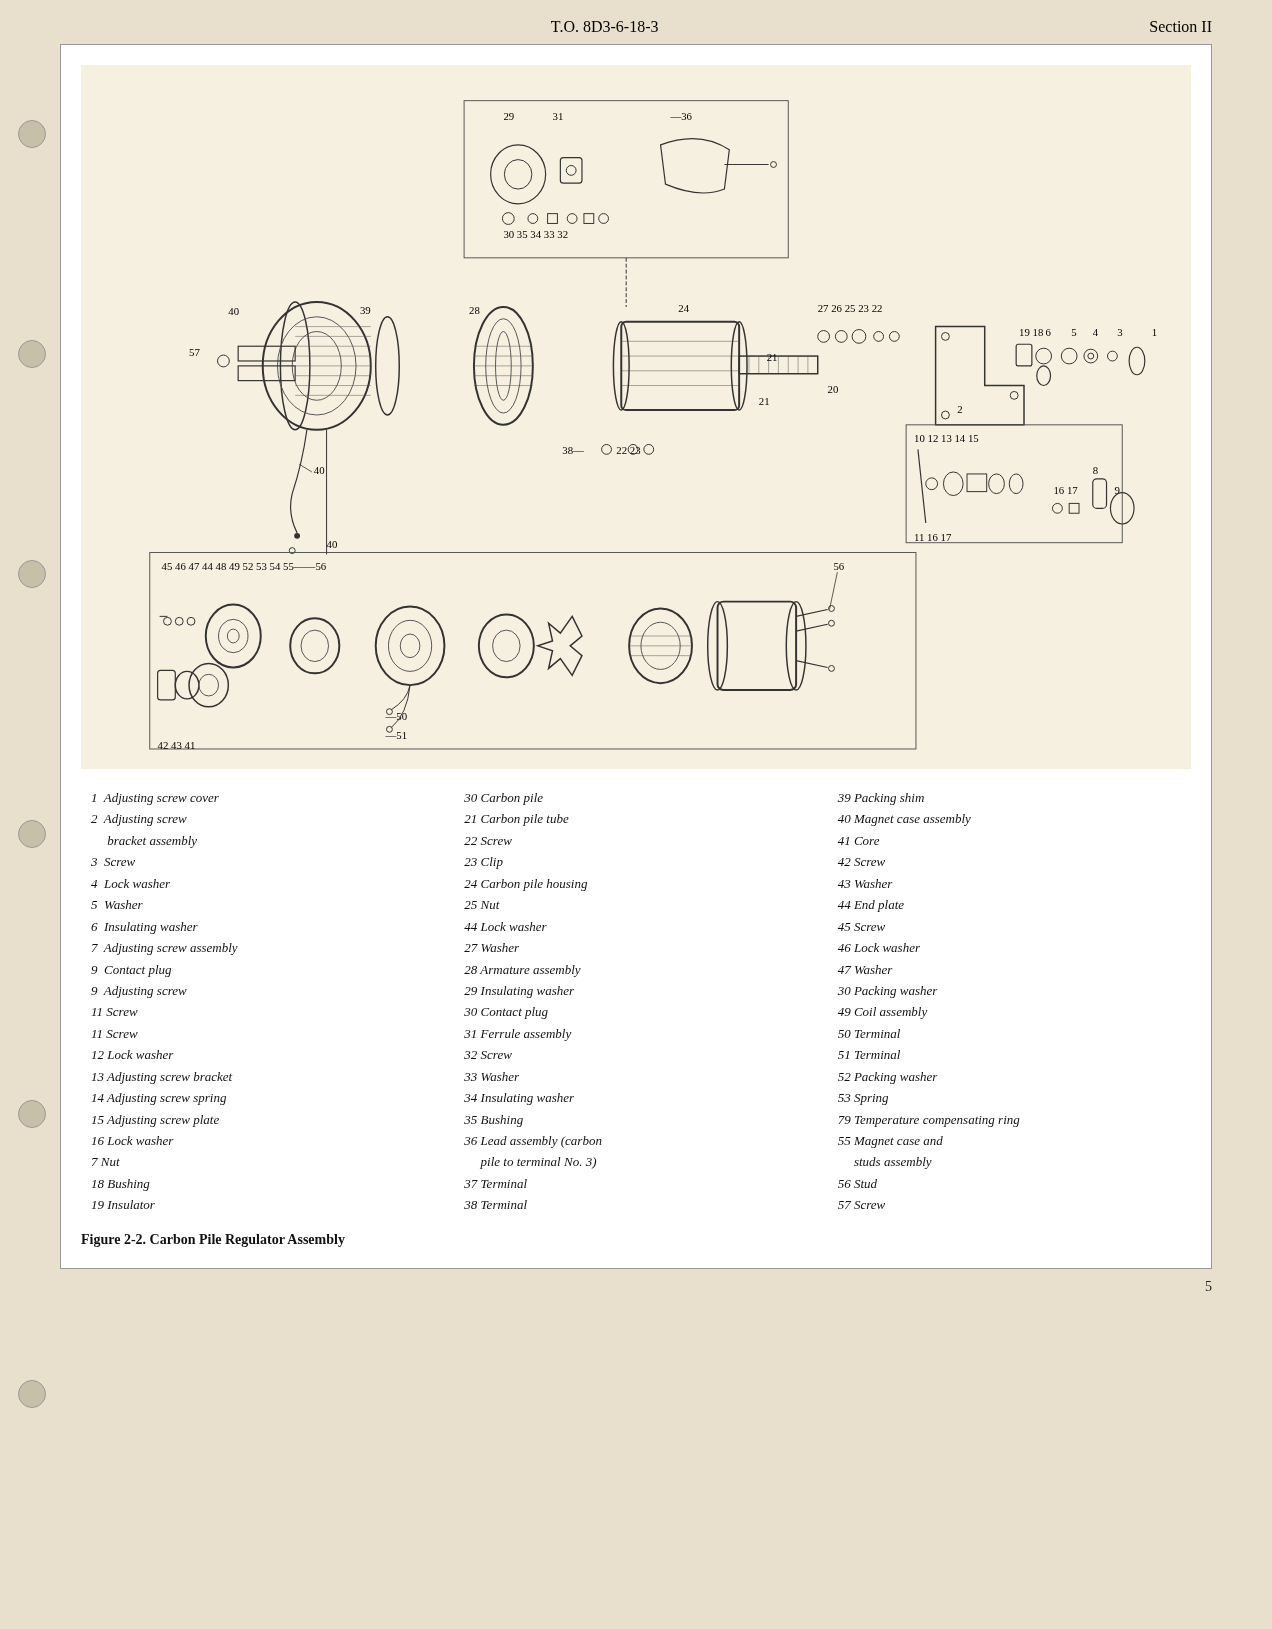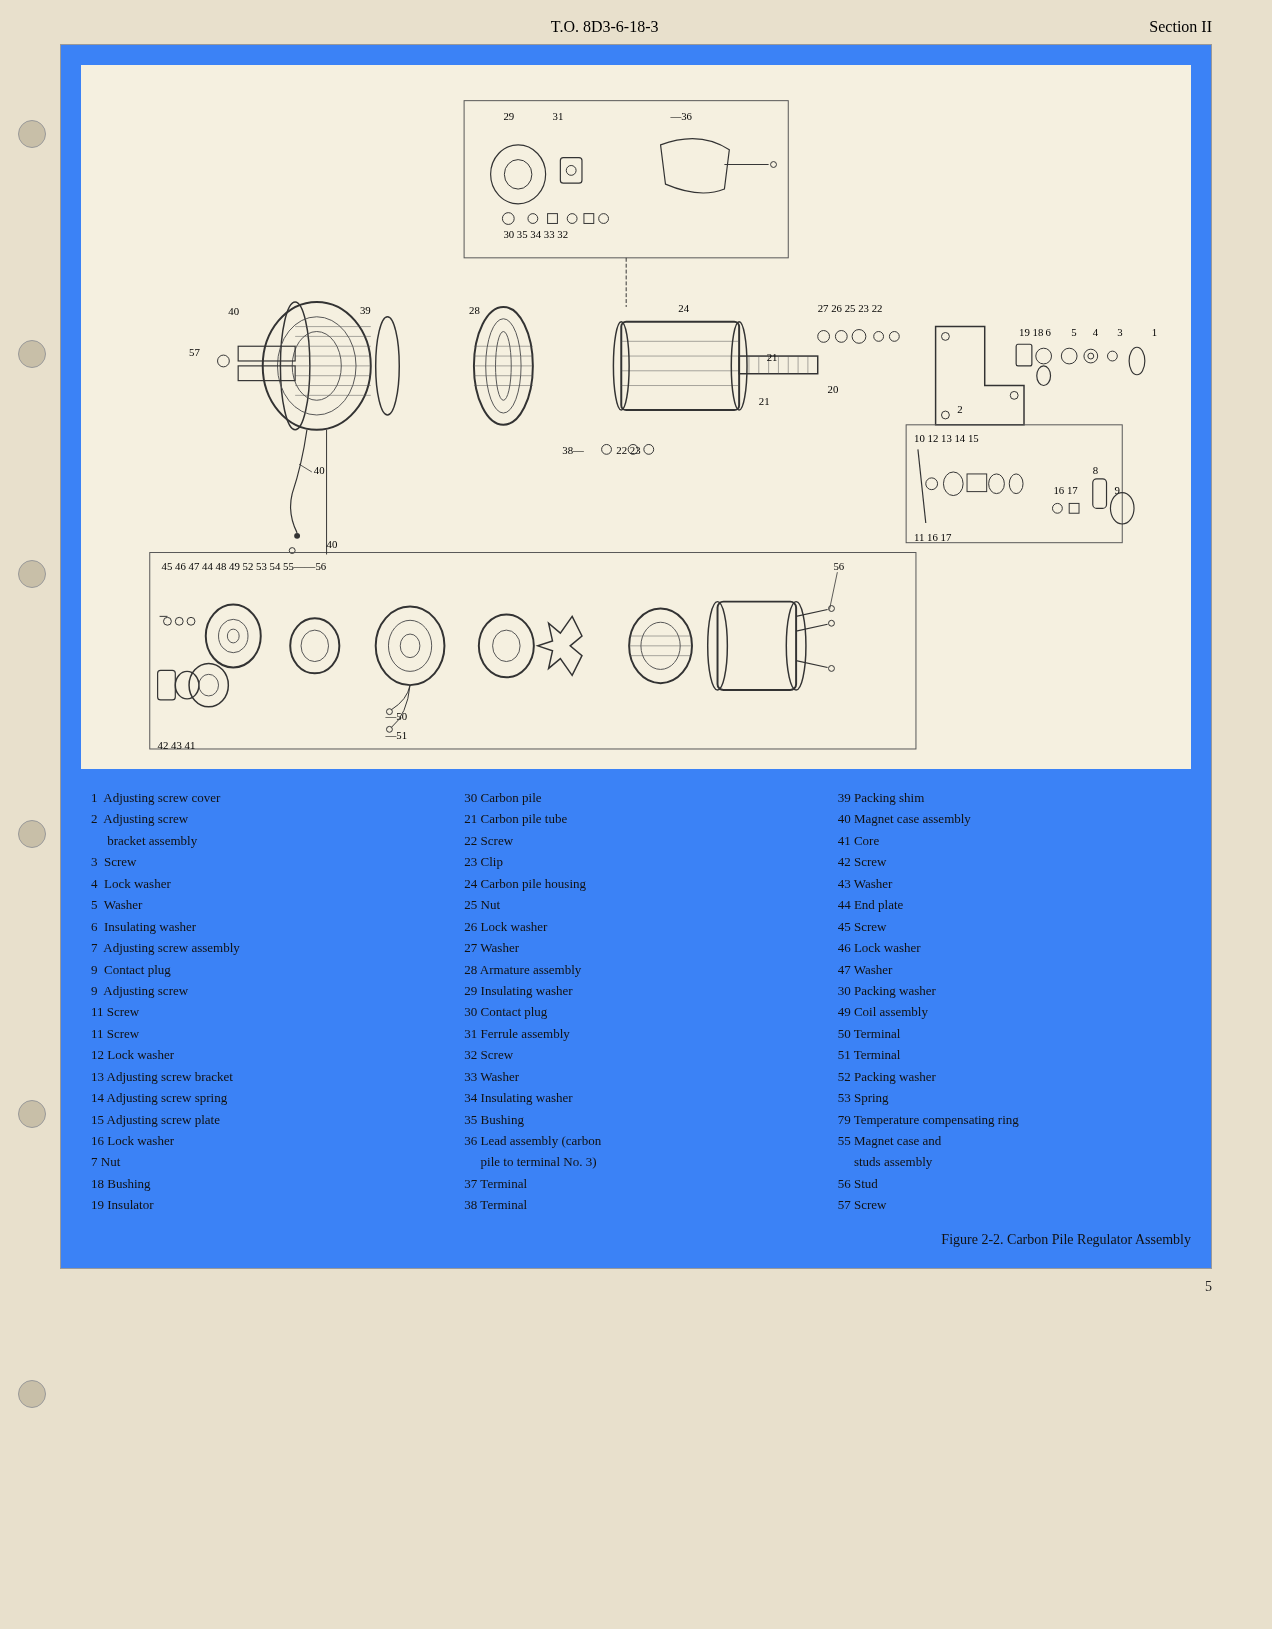--- a/index.html
+++ b/index.html
@@ -12,21 +12,21 @@
     }
     .page-header {
       display: flex;
       justify-content: space-between;
       align-items: center;
       padding: 18px 60px 8px 60px;
     }
     .main-content {
       margin: 0 60px;
       border: 1.5px solid #999;
-      background: #3b82f6;
+      background: #ffffff;
       padding: 20px;
     }
     .diagram-area {
       width: 100%;
       min-height: 700px;
       position: relative;
       background: #f5f0e0;
     }
     .diagram-svg {
       width: 100%;
@@ -37,26 +37,26 @@
       padding: 0 10px;
       display: flex;
       gap: 30px;
     }
     .parts-column {
       flex: 1;
       font-size: 13px;
       line-height: 1.65;
       color: #111;
     }
-    .parts-column p { white-space: pre-wrap; }
+    .parts-column p { white-space: pre-wrap; font-style: italic; }
     .figure-caption {
-      text-align: right;
+      text-align: left;
       font-size: 14px;
       margin-top: 16px;
-      font-weight: normal;
+      font-weight: bold;
       color: #111;
     }
     .page-number {
       text-align: right;
       padding: 10px 60px;
       font-size: 14px;
       color: #222;
     }
     
     .punch-hole {
@@ -341,21 +341,21 @@
       <p>18 Bushing</p>
       <p>19 Insulator</p>
     </div>
     <div class="parts-column">
       <p>30 Carbon pile</p>
       <p>21 Carbon pile tube</p>
       <p>22 Screw</p>
       <p>23 Clip</p>
       <p>24 Carbon pile housing</p>
       <p>25 Nut</p>
-      <p>26 Lock washer</p>
+      <p>44 Lock washer</p>
       <p>27 Washer</p>
       <p>28 Armature assembly</p>
       <p>29 Insulating washer</p>
       <p>30 Contact plug</p>
       <p>31 Ferrule assembly</p>
       <p>32 Screw</p>
       <p>33 Washer</p>
       <p>34 Insulating washer</p>
       <p>35 Bushing</p>
       <p>36 Lead assembly (carbon</p>

